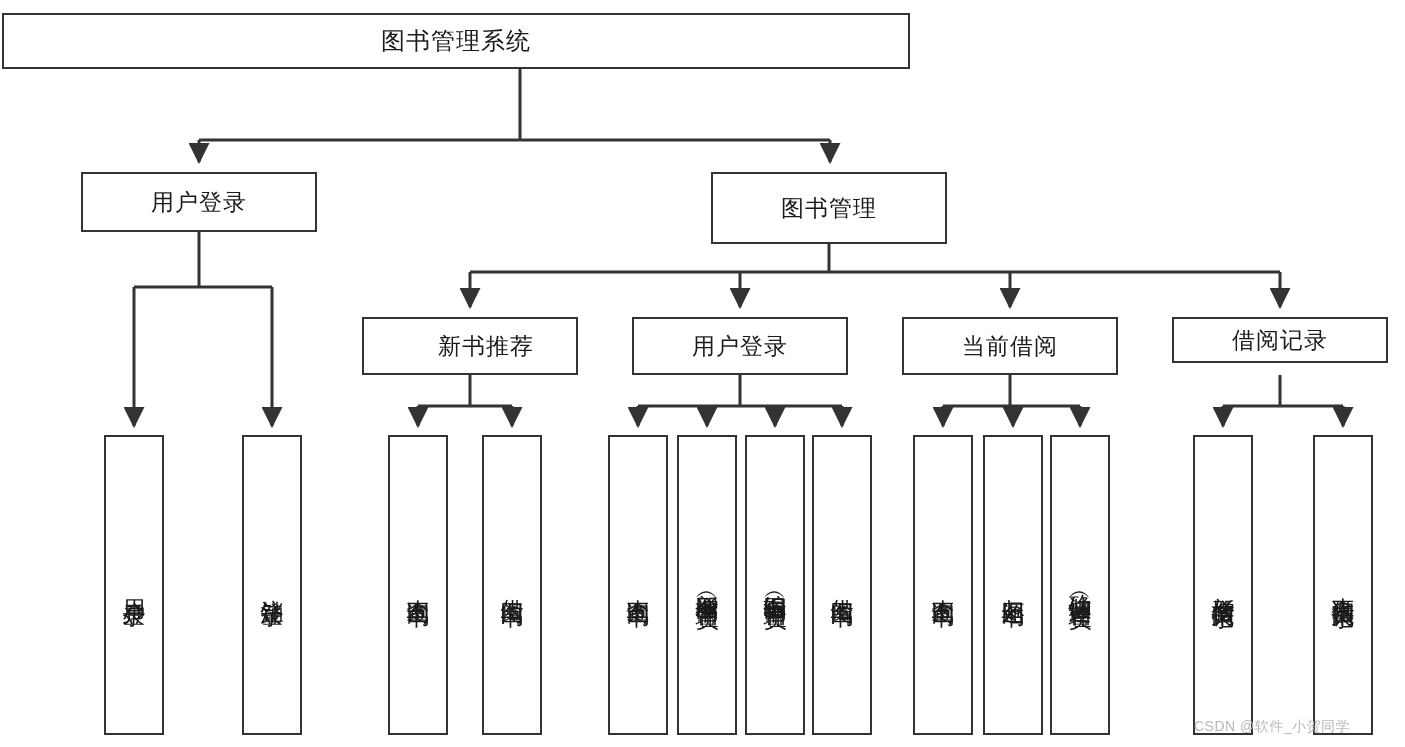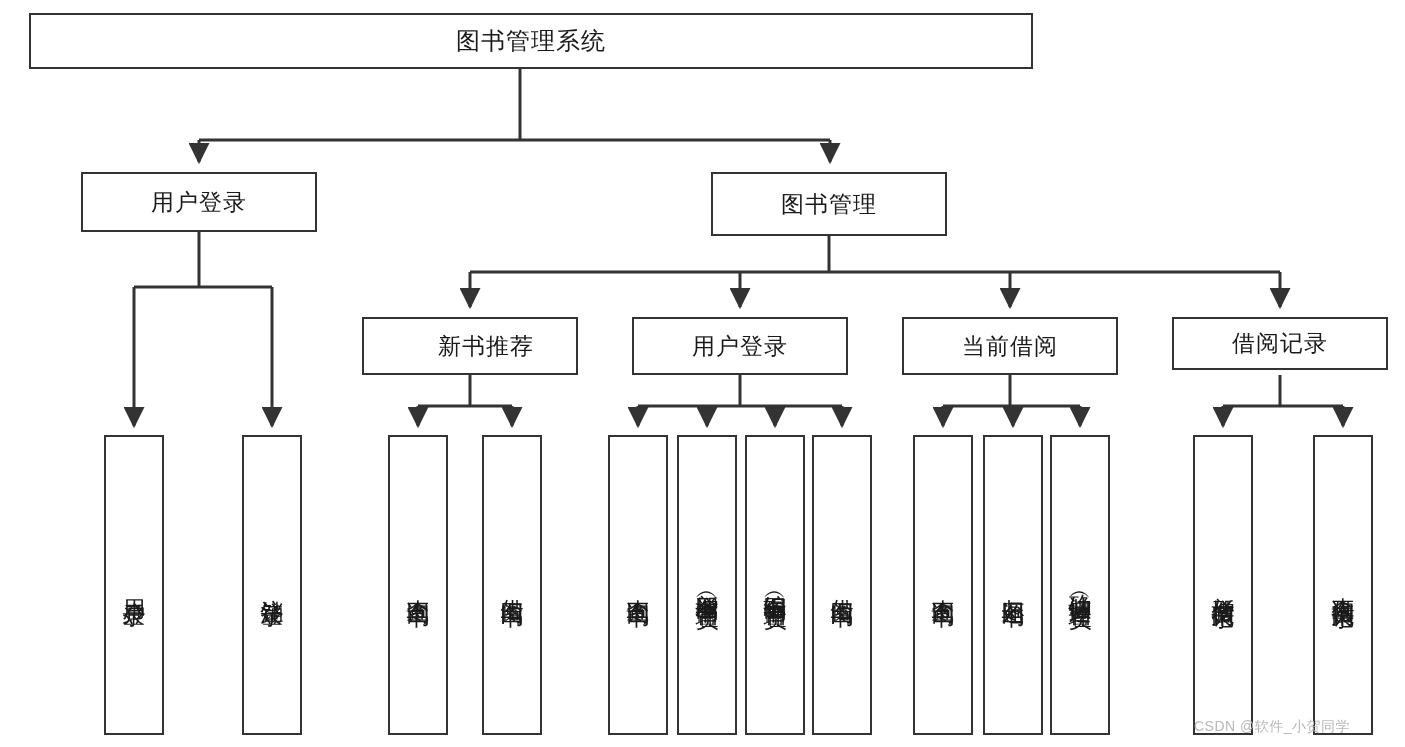--- a/index.html
+++ b/index.html
@@ -109,41 +109,41 @@
       <path d="M 1013 406 L 1013 426" marker-end="url(#arrow)"></path>
       <path d="M 1080 406 L 1080 426" marker-end="url(#arrow)"></path>
 
       <path d="M 1280 375 L 1280 406"></path>
       <path d="M 1223 406 L 1343 406"></path>
       <path d="M 1223 406 L 1223 426" marker-end="url(#arrow)"></path>
       <path d="M 1343 406 L 1343 426" marker-end="url(#arrow)"></path>
     </g>
   </svg>
 
-  <div class="node horiz root" style="left: 29px; top: 13px; width: 1004px; height: 56px; justify-content: center;">
+  <div class="node horiz root" style="left: 2px; top: 13px; width: 908px; height: 56px; justify-content: center;">
     <span>图书管理系统</span>
   </div>
 
   <div class="node horiz" style="left: 81px; top: 172px; width: 236px; height: 60px;">
     <span>用户登录</span>
   </div>
-  <div class="node horiz" style="left: 711px; top: 172px; width: 236px; height: 64px;">
+  <div class="node horiz" style="left: 711px; top: 172px; width: 236px; height: 72px;">
     <span>图书管理</span>
   </div>
 
   <div class="node horiz" style="left: 362px; top: 317px; width: 216px; height: 58px; padding-left: 32px;">
     <span>新书推荐</span>
   </div>
   <div class="node horiz" style="left: 632px; top: 317px; width: 216px; height: 58px;">
     <span>用户登录</span>
   </div>
   <div class="node horiz" style="left: 902px; top: 317px; width: 216px; height: 58px;">
     <span>当前借阅</span>
   </div>
-  <div class="node horiz" style="left: 1172px; top: 317px; width: 216px; height: 53px;">
+  <div class="node horiz" style="left: 1172px; top: 317px; width: 216px; height: 46px;">
     <span>借阅记录</span>
   </div>
 
   <div class="node vert" style="left: 104px; top: 435px; width: 60px; height: 300px;">
     <span class="vtext">用户登录</span>
   </div>
   <div class="node vert" style="left: 242px; top: 435px; width: 60px; height: 300px;">
     <span class="vtext">注销登录</span>
   </div>
   <div class="node vert" style="left: 388px; top: 435px; width: 60px; height: 300px;">

